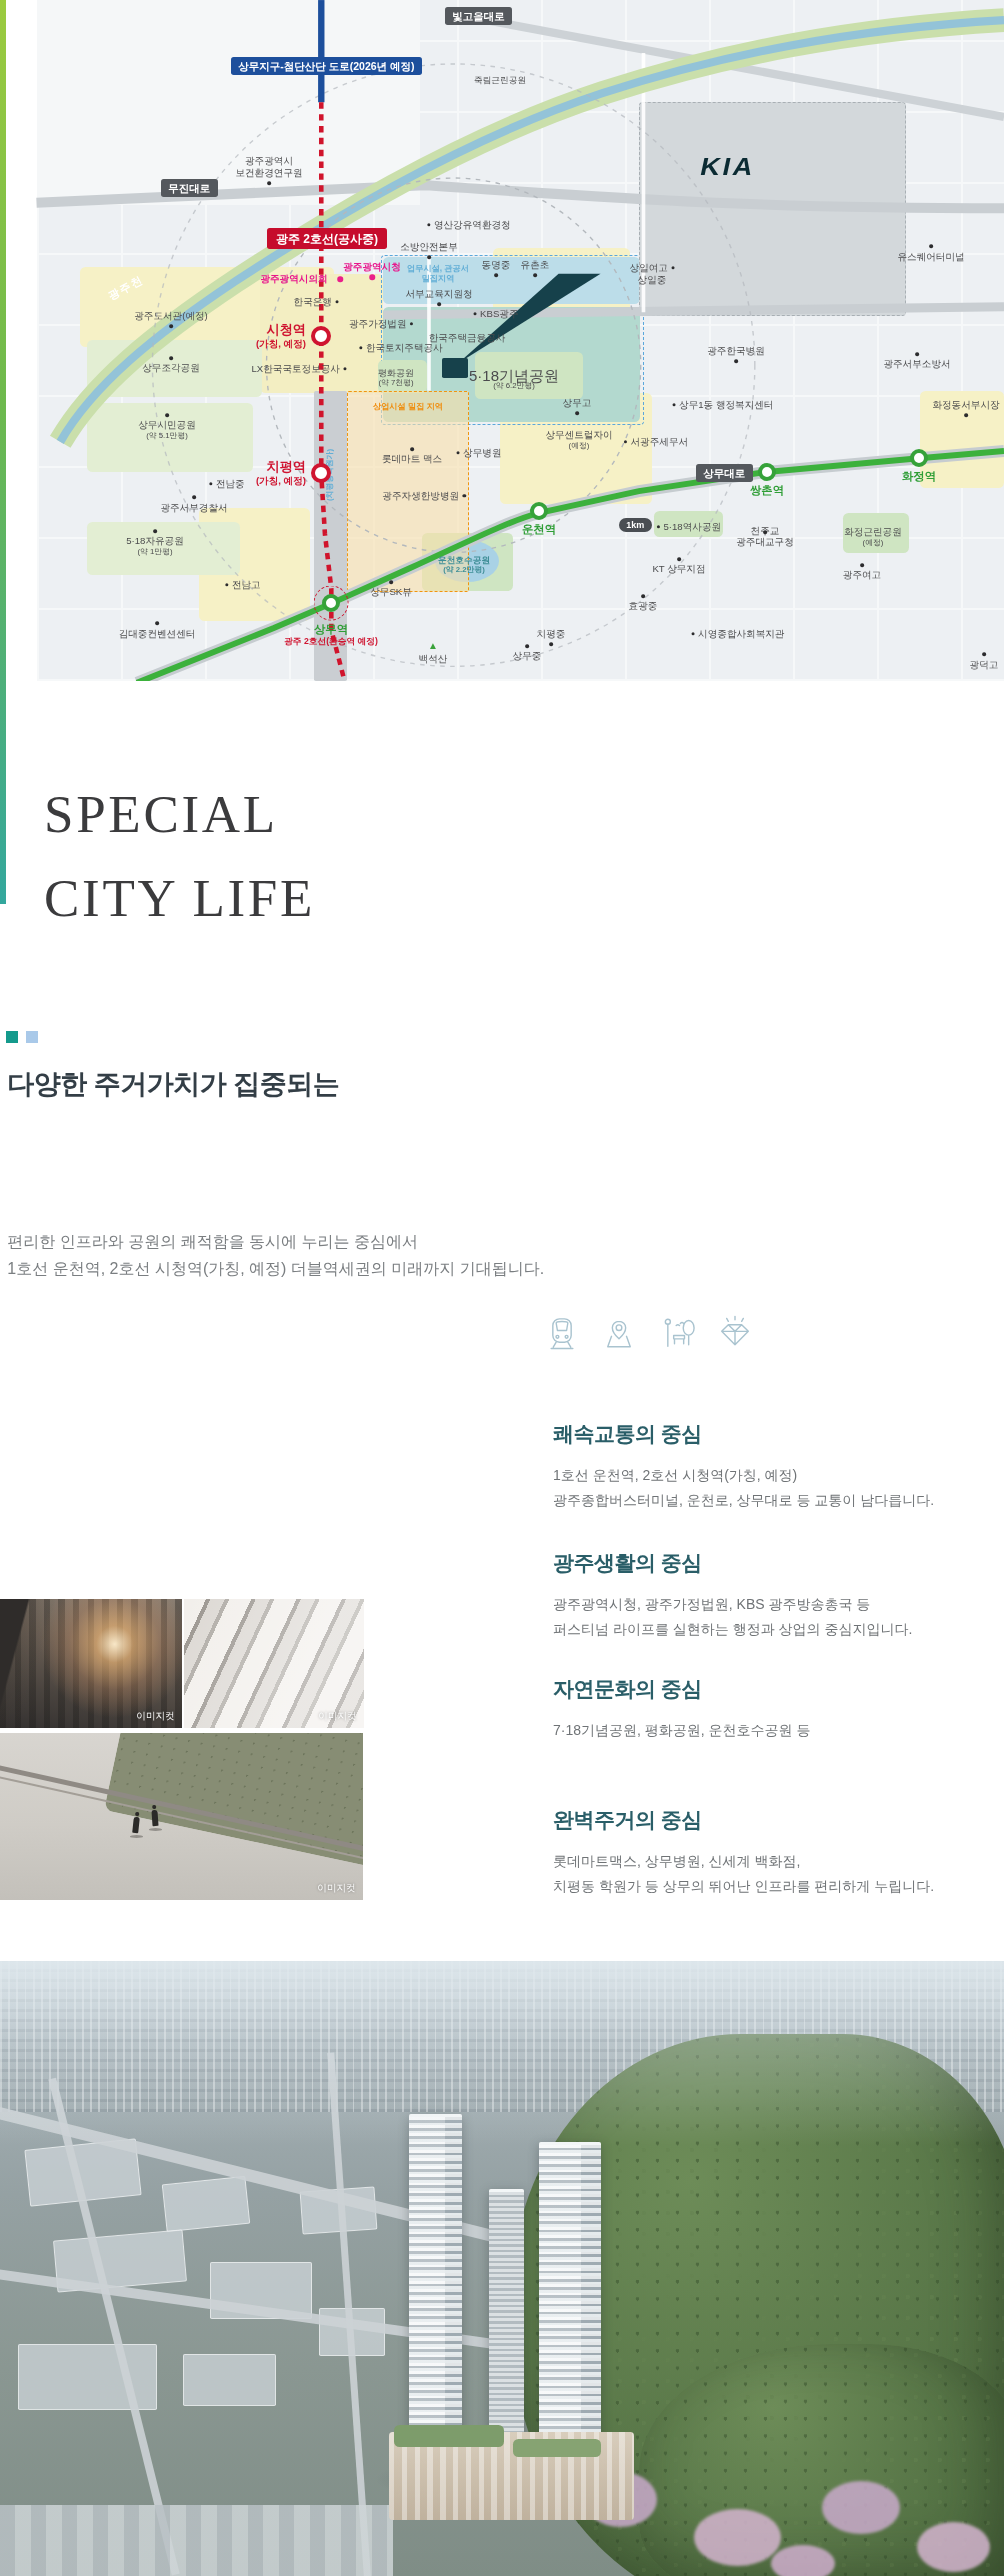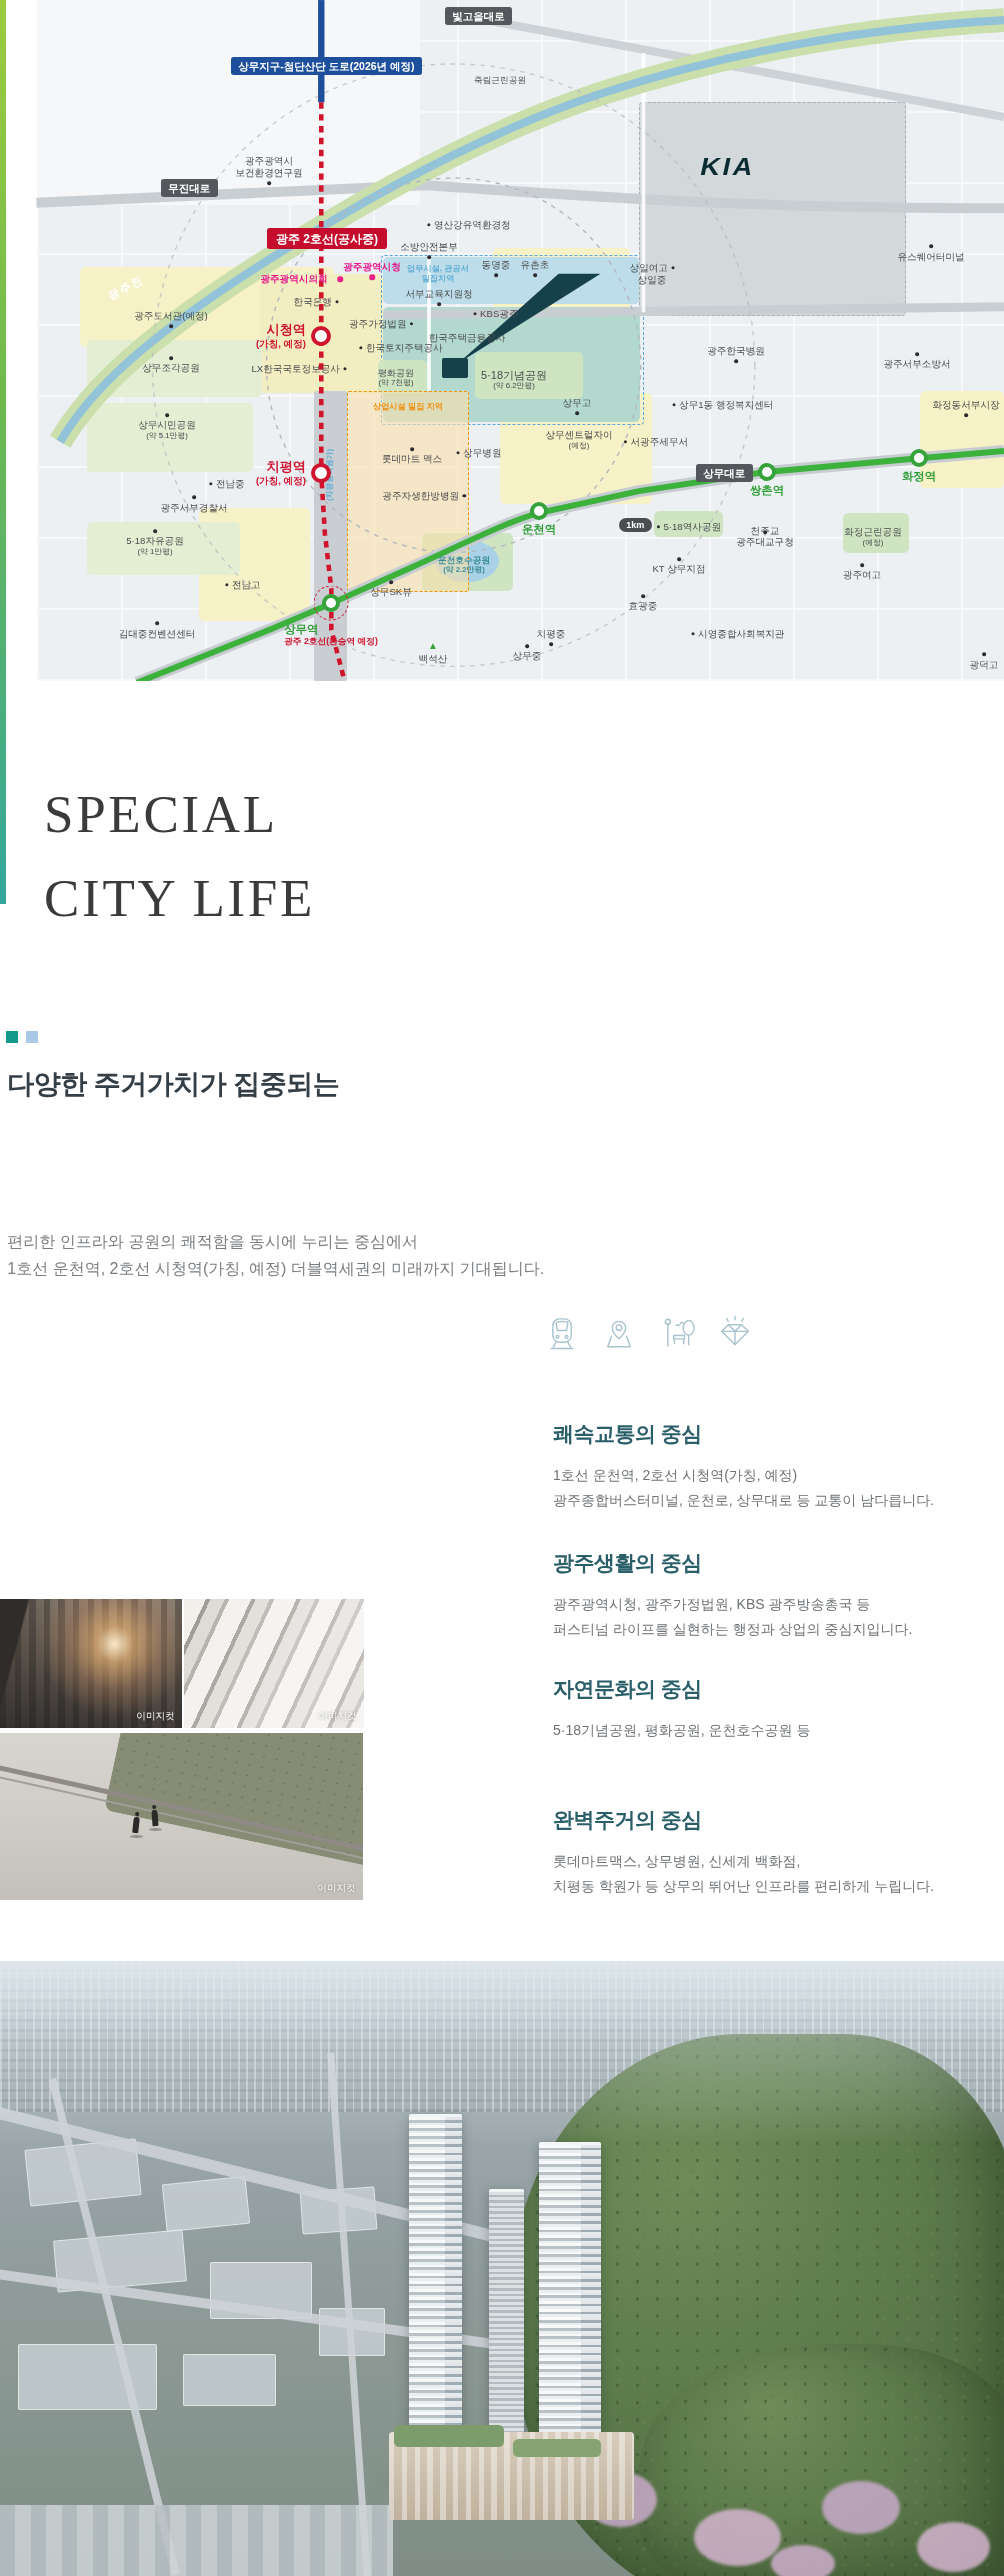--- a/index.html
+++ b/index.html
@@ -212,21 +212,21 @@
         <div class="lb" style="left: 439px; top: 294px; transform: translate(-50%, -50%);">서부교육지원청</div>
         <div class="mdot" style="left: 439px; top: 304px;"></div>
         <div class="lb" style="left: 318px; top: 302px; transform: translate(-50%, -50%);">한국은행<i class="idot"></i></div>
         <div class="lb" style="left: 494px; top: 314px; transform: translate(-50%, -50%);"><i class="idot"></i>KBS광주</div>
         <div class="lb" style="left: 383px; top: 324px; transform: translate(-50%, -50%);">광주가정법원<i class="idot"></i></div>
         <div class="lb" style="left: 467px; top: 338px; transform: translate(-50%, -50%);">한국주택금융공사</div>
         <div class="lb" style="left: 399px; top: 348px; transform: translate(-50%, -50%);"><i class="idot"></i>한국토지주택공사</div>
         <div class="lb" style="left: 301px; top: 369px; transform: translate(-50%, -50%);">LX한국국토정보공사<i class="idot"></i></div>
         <div class="lb" style="left: 396px; top: 373px; font-size: 9px; transform: translate(-50%, -50%);">평화공원</div>
         <div class="lb" style="left: 396px; top: 383px; font-size: 7.8px; transform: translate(-50%, -50%);">(약 7천평)</div>
-        <div class="lb" style="left: 514px; top: 376px; font-size: 11px; transform: translate(-50%, -50%);">5·18기념공원</div>
+        <div class="lb" style="left: 514px; top: 376px; font-size: 15px; transform: translate(-50%, -50%);">5·18기념공원</div>
         <div class="lb" style="left: 514px; top: 386px; font-size: 7.8px; transform: translate(-50%, -50%);">(약 6.2만평)</div>
         <div class="lb" style="left: 171px; top: 316px; transform: translate(-50%, -50%);">광주도서관(예정)</div>
         <div class="mdot" style="left: 171px; top: 326px;"></div>
         <div class="lb" style="left: 171px; top: 368px; transform: translate(-50%, -50%);">상무조각공원</div>
         <div class="mdot" style="left: 171px; top: 358px;"></div>
         <div class="lb" style="left: 931px; top: 257px; transform: translate(-50%, -50%);">유스퀘어터미널</div>
         <div class="mdot" style="left: 931px; top: 246px;"></div>
         <div class="lb" style="left: 654px; top: 268px; transform: translate(-50%, -50%);">상일여고<i class="idot"></i></div>
         <div class="lb" style="left: 652px; top: 280px; transform: translate(-50%, -50%);">상일중</div>
         <div class="lb" style="left: 736px; top: 351px; transform: translate(-50%, -50%);">광주한국병원</div>
@@ -292,21 +292,21 @@
           <div class="nm-red">시청역</div>
           <div class="sub-red">(가칭, 예정)</div>
         </div>
         <div class="stn redline" style="left: 321px; top: 473px;"></div>
         <div class="stn-lab" style="right: 698px; top: 473px; transform: translateY(-50%); text-align: right;">
           <div class="nm-red">치평역</div>
           <div class="sub-red">(가칭, 예정)</div>
         </div>
         <div class="stn-ring" style="left: 331px; top: 603px;"></div>
         <div class="stn greenline" style="left: 331px; top: 603px;"></div>
-        <div class="stn-lab" style="left: 331px; top: 622px; transform: translateX(-50%); text-align: left;">
+        <div class="stn-lab" style="left: 331px; top: 622px; transform: translateX(-50%); text-align: center;">
           <div class="nm-green">상무역</div>
           <div class="sub-red2">광주 2호선(환승역 예정)</div>
         </div>
         <div class="stn greenline" style="left: 539px; top: 511px;"></div>
         <div class="stn-lab" style="left: 539px; top: 522px; transform: translateX(-50%); text-align: center;">
           <div class="nm-green">운천역</div>
         </div>
         <div class="stn greenline" style="left: 767px; top: 472px;"></div>
         <div class="stn-lab" style="left: 767px; top: 483px; transform: translateX(-50%); text-align: center;">
           <div class="nm-green">쌍촌역</div>
@@ -369,21 +369,21 @@
         <p>1호선 운천역, 2호선 시청역(가칭, 예정)</p>
         <p>광주종합버스터미널, 운천로, 상무대로 등 교통이 남다릅니다.</p>
       </div>
       <div class="feat" style="top: 1549px;">
         <h3>광주생활의 중심</h3>
         <p>광주광역시청, 광주가정법원, KBS 광주방송총국 등</p>
         <p>퍼스티넘 라이프를 실현하는 행정과 상업의 중심지입니다.</p>
       </div>
       <div class="feat" style="top: 1675px;">
         <h3>자연문화의 중심</h3>
-        <p>5·18기념공원, 평화공원, 운천호수공원 등</p>
+        <p>7·18기념공원, 평화공원, 운천호수공원 등</p>
       </div>
       <div class="feat" style="top: 1806px;">
         <h3>완벽주거의 중심</h3>
         <p>롯데마트맥스, 상무병원, 신세계 백화점,</p>
         <p>치평동 학원가 등 상무의 뛰어난 인프라를 편리하게 누립니다.</p>
       </div>
     </div>
 
   <div class="ph ph1" style="left:0;top:1599px;width:182px;height:129px">
     <span class="cap">이미지컷</span>

